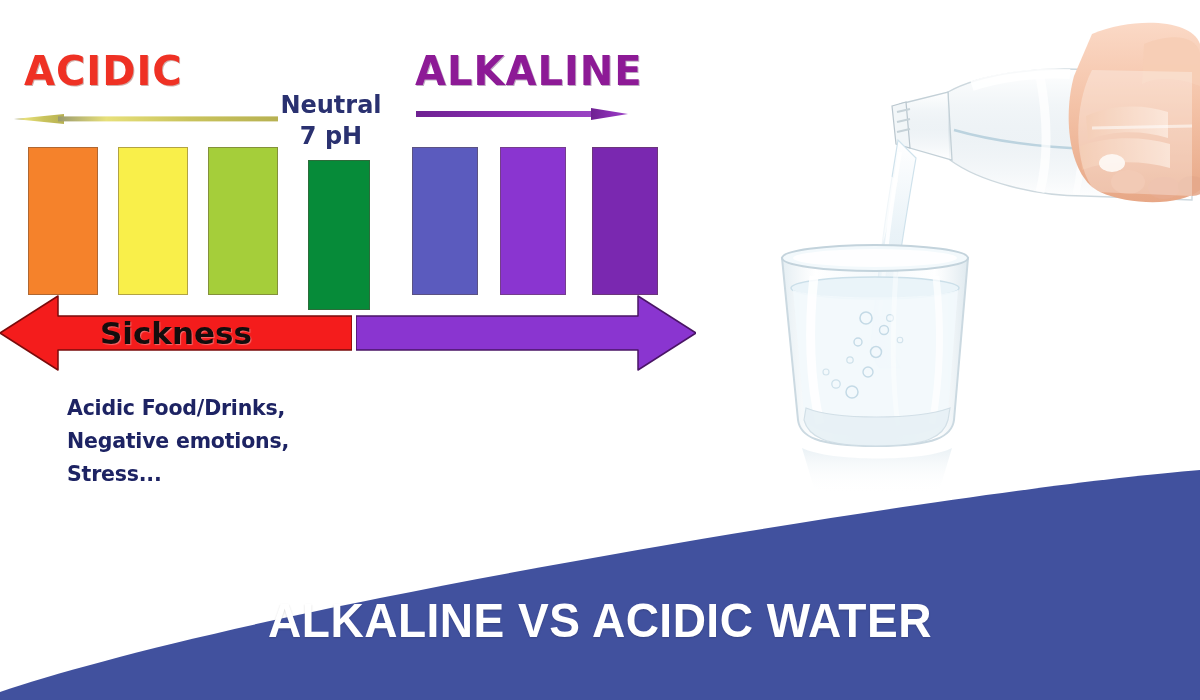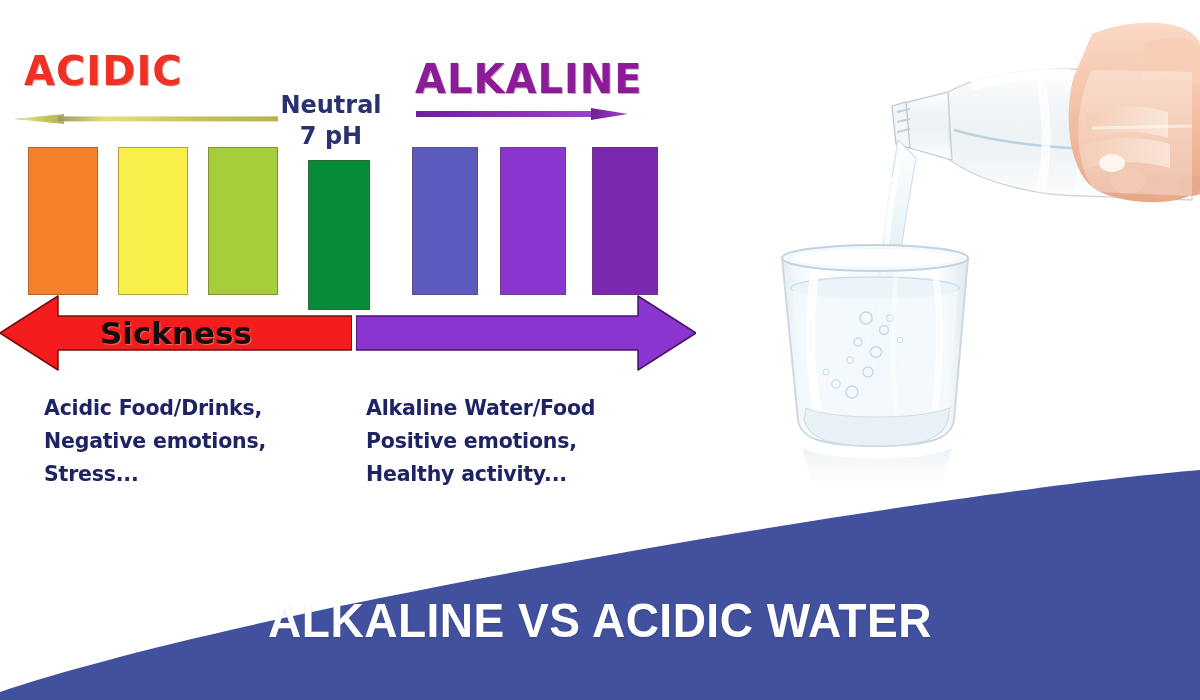--- a/index.html
+++ b/index.html
@@ -12,21 +12,21 @@
   #stage{position:relative;width:1200px;height:700px;background:#fff;overflow:hidden;}
 
   
   .acidic-title{
     position:absolute;left:24px;top:48px;
     font-size:40px;font-weight:bold;letter-spacing:1px;
     color:#ef3124;font-family:"DejaVu Sans", sans-serif;
     text-shadow:1px 1px 0 rgba(120,20,10,.35);
   }
   .alkaline-title{
-    position:absolute;left:415px;top:56px;
+    position:absolute;left:415px;top:48px;
     font-size:40px;font-weight:bold;letter-spacing:1px;
     color:#8d1a96;font-family:"DejaVu Sans", sans-serif;
     text-shadow:1px 1px 0 rgba(70,10,80,.35);
   }
   .neutral-label{
     position:absolute;left:276px;top:50px;
     font-size:24px;font-weight:bold;color:#2a3170;
     font-family:"DejaVu Sans", sans-serif;line-height:1.28;
     text-align:center;width:110px;
   }
@@ -43,21 +43,21 @@
   .arrow-text{
     position:absolute;color:#140d0d;font-weight:bold;
     font-family:"DejaVu Sans", sans-serif;font-size:31px;
     text-shadow:1px 1px 1px rgba(255,255,255,.35);
   }
 
   
   .caption{
     position:absolute;color:#1d2363;font-weight:bold;
     font-family:"DejaVu Sans", sans-serif;font-size:20.5px;
-    line-height:1.62;letter-spacing:-.2px;white-space:pre-line;
+    line-height:1.62;letter-spacing:-.2px;white-space:pre-line;margin-left:23px;
   }
 
   
   .photo{position:absolute;left:740px;top:0;width:460px;height:510px;}
 
   
   .banner-wrap{position:absolute;left:0;top:430px;width:1200px;height:270px;}
   .banner-title{
     position:absolute;left:0;top:592px;width:1200px;
     text-align:center;color:#ffffff;
@@ -117,23 +117,20 @@
   </svg>
   <div class="arrow-text" style="left:100px;top:315px;">Sickness</div>
 
   <svg class="big-arrow" style="left:356px;top:292px;width:340px;height:82px;" viewBox="0 0 340 82">
     <polygon id="healthShape" points="340,41 282,4 282,24 0,24 0,58 282,58 282,78" stroke="#4a1566" stroke-width="1.5" stroke-linejoin="round" fill="#8A35D0"></polygon>
   </svg>
 
   <div class="caption" style="left: 44px; top: 392px; color: rgb(29, 35, 99);">Acidic Food/Drinks,
 Negative emotions,
 Stress...</div>
-  <div class="caption" style="left: 366px; top: 392px; color: rgb(29, 35, 99);">Alkaline Water/Food
-Positive emotions,
-Healthy activity...</div>
 
   <svg class="photo" viewBox="0 0 460 510">
     <defs>
       <linearGradient id="skinG" x1="0" y1="0" x2="0" y2="1">
         <stop offset="0%" stop-color="#fbd9c6"></stop>
         <stop offset="45%" stop-color="#f4c3a8"></stop>
         <stop offset="100%" stop-color="#e7a786"></stop>
       </linearGradient>
       <linearGradient id="skinG2" x1="0" y1="0" x2="1" y2="0">
         <stop offset="0%" stop-color="#f0b998"></stop>

